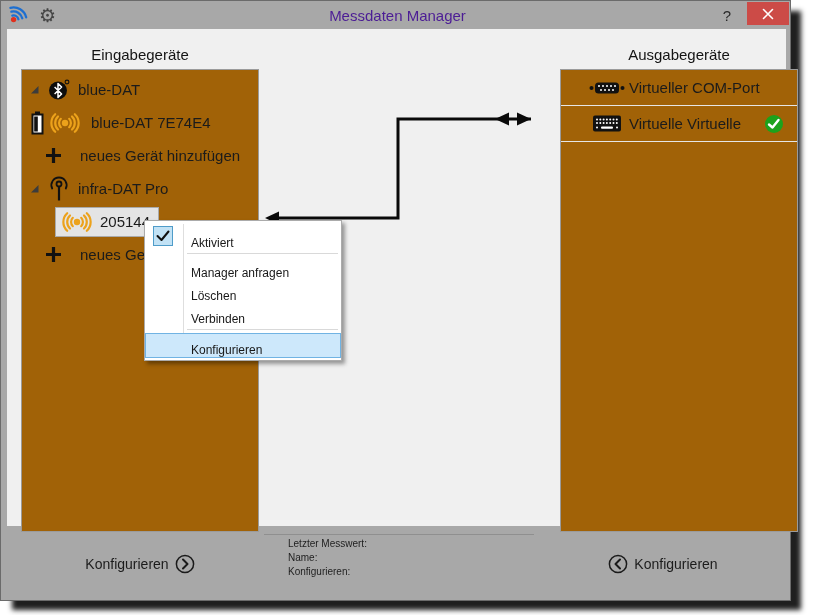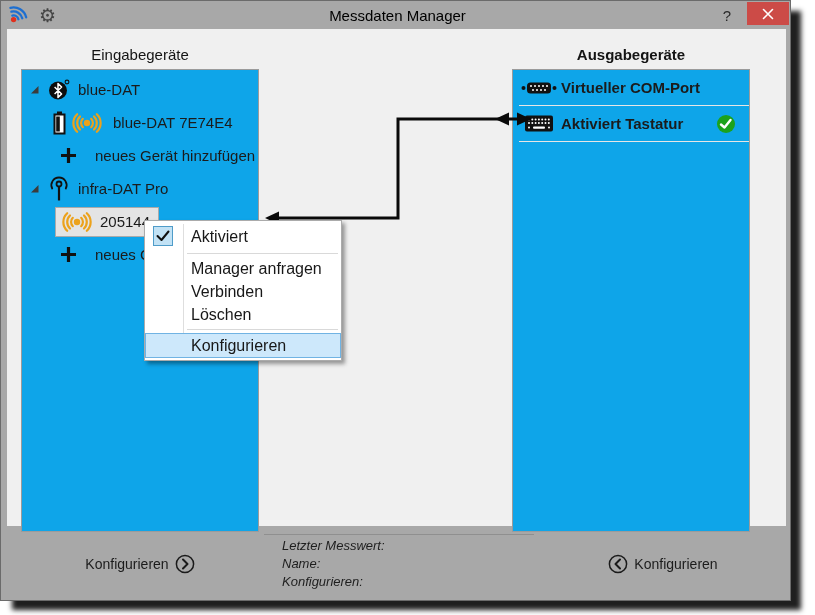--- a/index.html
+++ b/index.html
@@ -4,66 +4,66 @@
 <style>
   html,body { margin:0; padding:0; background:#fff; }
   .stage { position:relative; width:815px; height:615px; overflow:hidden;
            font-family:"Liberation Sans", sans-serif; color:#1b1b1b; }
   .window { position:absolute; left:0; top:0; width:789px; height:599px;
             background:#a8a8a8; border:1px solid #6b6b6b;
             box-shadow: 11px 10px 5px -1px rgba(0,0,0,0.88); }
   
   .titlebar { position:relative; height:28px; display:flex; align-items:center; }
   .tb-left { display:flex; align-items:center; gap:8px; padding-left:8px; }
-  .tb-title { position:absolute; left:4px; right:0; text-align:center; font-size:15px; color:#000000; }
+  .tb-title { position:absolute; left:4px; right:0; text-align:center; font-size:15px; color:#4c1d95; }
   .tb-right { margin-left:auto; display:flex; align-items:center; gap:14px; padding-right:1px; }
   .help { font-size:15px; color:#2a2a2a; padding:0 2px; cursor:default; }
   .closebtn { width:42px; height:23px; margin-top:-3px; background:#cc4b47; display:flex;
               align-items:center; justify-content:center; }
   .gear { font-size:19px; color:#454545; line-height:1; }
   
   .client { position:absolute; left:6px; top:28px; width:779px; height:497px; background:#f0f0f0; }
   .panel-title { position:absolute; top:17px; width:238px; text-align:center; font-size:15px; color:#141414; }
-  .panel { position:absolute; top:40px; width:238px; height:463px; background:#0ea5e9;
+  .panel { position:absolute; top:40px; width:238px; height:463px; background:#a16207;
            border:1px solid #9b9b9b; box-sizing:border-box; z-index:1; }
   #input-title, #input-panel { left:14px; }
-  #output-title, #output-panel { left:505px;font-weight:bold; }
+  #output-title, #output-panel { left:553px; }
   
   .tree { padding-top:3px; }
   .tree-row { display:flex; align-items:center; height:33px; font-size:15px; }
   .lvl0 { padding-left:7px; }
-  .lvl1 { padding-left:31px; }
-  .lvl-plus { padding-left:38px; }
+  .lvl1 { padding-left:9px; }
+  .lvl-plus { padding-left:23px; }
   .expander { width:12px; display:flex; margin-right:7px; }
   .ticon { display:flex; align-items:center; margin-right:8px; }
   .plus-wrap { margin-right:18px; display:flex; }
   .sel-box { display:flex; align-items:center; height:30px; margin-left:33px; width:104px;
              background:#e4e4e4; border:1px solid #aaa; box-sizing:border-box; padding-left:3px; }
   
-  .out-row { display:flex; align-items:center; height:35px; font-size:15px; padding-left:0;
-             border-bottom:1px solid #e6e6e6;margin-left:6px; }
+  .out-row { display:flex; align-items:center; height:35px; font-size:15px; padding-left:26px;
+             border-bottom:1px solid #e6e6e6; }
   .oicon { width:40px; display:flex; justify-content:center; margin-right:2px; }
   .ocheck { margin-left:auto; margin-right:13px; display:flex; }
   
   #arrows { position:absolute; left:0; top:0; width:779px; height:564px; z-index:2; pointer-events:none; }
   
   .cmenu { position:absolute; left:137px; top:191px; width:196px; z-index:5; background:#fff;
            border:1px solid #ababab; box-shadow:3px 3px 4px rgba(0,0,0,0.38); padding:2px 0; }
   .cmenu::before { content:""; position:absolute; left:38px; top:3px; bottom:3px; width:1px; background:#dedede; }
-  .citem { position:relative; display:flex; align-items:center; height:23px; font-size:16px;
+  .citem { position:relative; display:flex; align-items:flex-end; height:23px; font-size:12px;
            padding-left:46px; color:#181818; }
   .citem.first { height:27px; }
   .citem.highlight { height:25px; background:#cde8fb; border:1px solid #70b3e3;
                      box-sizing:border-box; padding-left:45px; }
   .checkbox { position:absolute; left:8px; top:3px; width:20px; height:20px; background:#c2e2f5;
               border:1px solid #4f9cc9; box-sizing:border-box; display:flex; align-items:center; justify-content:center; }
   .csep { height:1px; background:#d9d9d9; margin:3px 3px 3px 42px; }
   
   .mid-divider { position:absolute; left:257px; top:505px; width:270px; height:1px; background:#8f8f8f; }
-  .details { position:absolute; left:275px; top:509px; font-size:13px; color:#1e1e1e;font-style:italic; }
+  .details { position:absolute; left:281px; top:509px; font-size:10px; color:#1e1e1e; }
   .details div { margin-bottom:3px; }
   .cfg { position:absolute; top:524px; height:22px; display:flex; align-items:center;
          justify-content:center; gap:6px; font-size:14px; color:#1c1c1c; cursor:default; }
   #cfg-left { left:14px; width:238px; }
   #cfg-right { left:537px; width:238px; }
 </style>
 </head>
 <body>
 
 <div class="stage">
@@ -247,21 +247,21 @@
                   <circle cx="14.9" cy="9" r="1"></circle>
                   <circle cx="18.2" cy="9" r="1"></circle>
                   <circle cx="21.5" cy="9" r="1"></circle>
                   <circle cx="24.8" cy="9" r="1"></circle>
                 <circle cx="5" cy="13.5" r="1"></circle>
                   <circle cx="25" cy="13.5" r="1"></circle>
                 <rect x="9" y="12.5" width="12" height="2.2" rx="1"></rect>
               </g>
             </svg>
           </span>
-          <span>Aktiviert Tastatur</span>
+          <span>Virtuelle Virtuelle</span>
           <span class="ocheck">
             <svg width="20" height="20" viewBox="0 0 20 20">
               <circle cx="10" cy="10" r="9" fill="#1ca21c"></circle>
               <polyline points="5,10.5 8.5,13.5 14.5,6" fill="none" stroke="#fff" stroke-width="2.4" stroke-linecap="round" stroke-linejoin="round"></polyline>
             </svg>
           </span>
         </div>
 
       </div>
 
@@ -272,24 +272,24 @@
               <polyline points="1.5,6 5.5,10 12.5,1.5" fill="none" stroke="#111" stroke-width="2" stroke-linecap="round" stroke-linejoin="round"></polyline>
             </svg>
           </span>
           <span>Aktiviert</span>
         </div>
         <div class="csep"></div>
         <div class="citem">
           <span>Manager anfragen</span>
         </div>
         <div class="citem">
+          <span>Löschen</span>
+        </div>
+        <div class="citem">
           <span>Verbinden</span>
-        </div>
-        <div class="citem">
-          <span>Löschen</span>
         </div>
         <div class="csep"></div>
         <div class="citem highlight">
           <span>Konfigurieren</span>
         </div>
       </div>
 
       <div class="mid-divider"></div>
 
       <div class="details">

